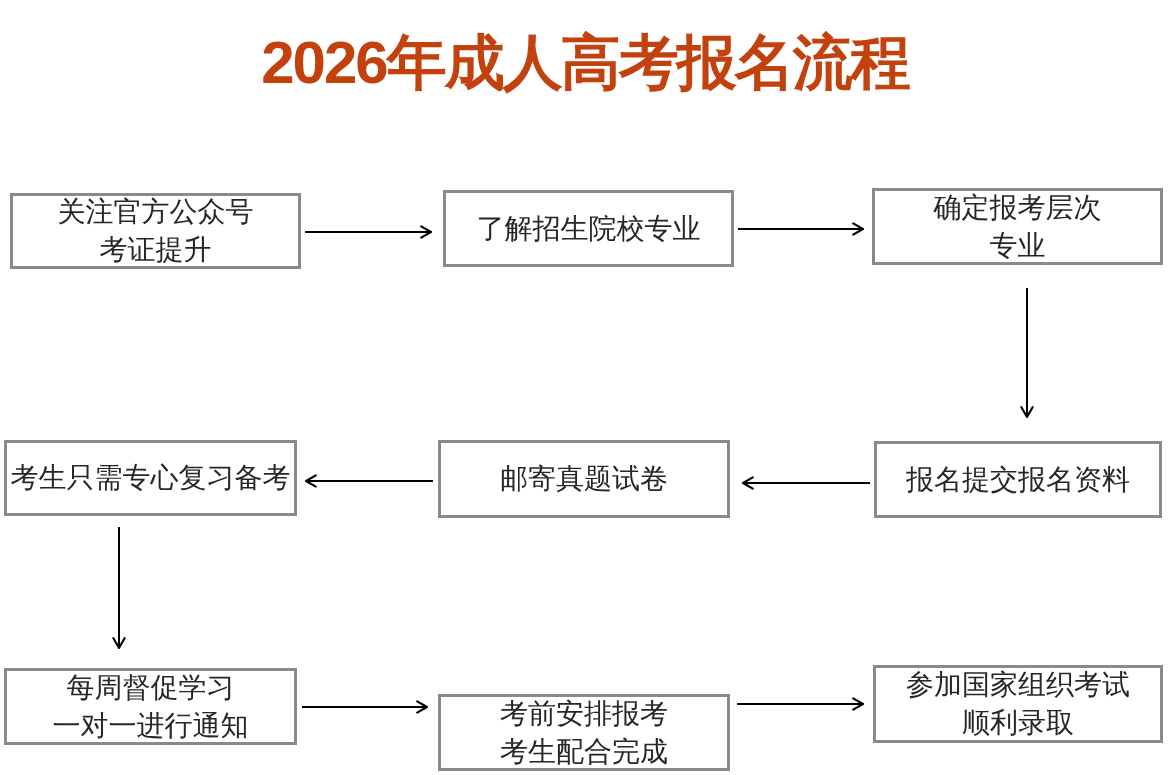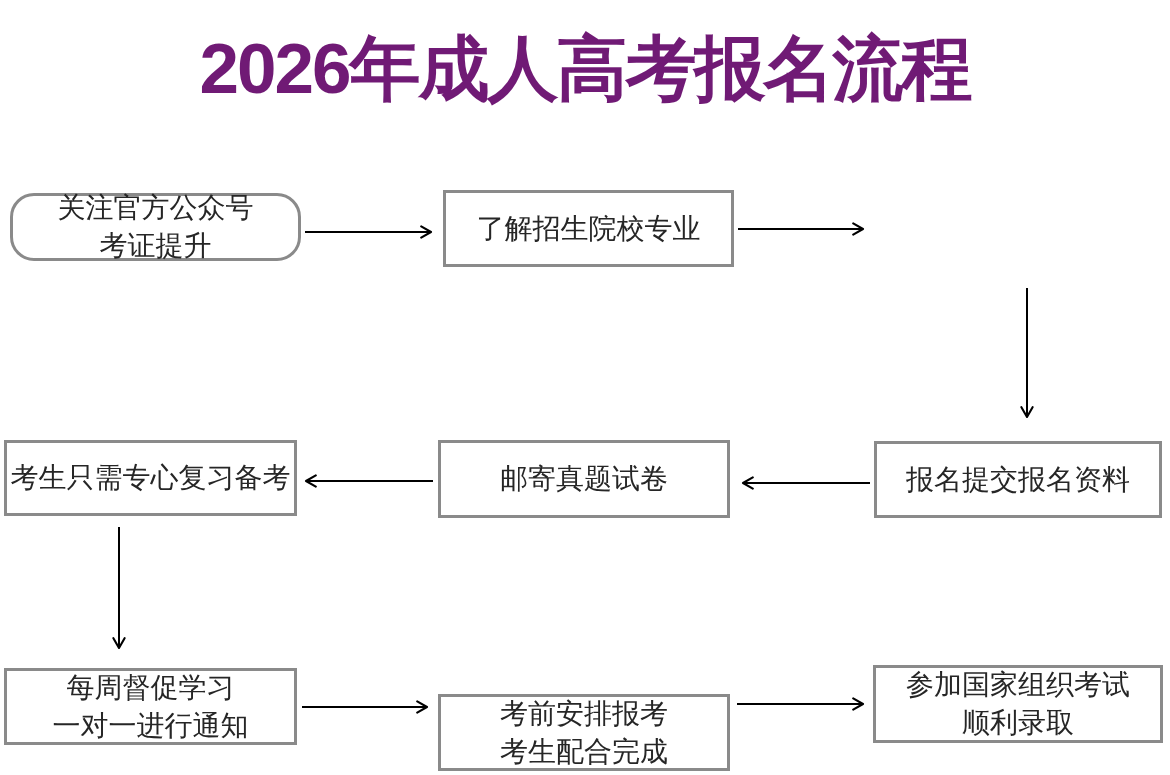--- a/index.html
+++ b/index.html
@@ -10,45 +10,45 @@
     background: #ffffff;
     overflow: hidden;
     font-family: "Liberation Sans", "DejaVu Sans", sans-serif;
   }
   .title {
     position: absolute;
     top: 28px;
     left: 0;
     width: 100%;
     text-align: center;
-    font-size: 71px;
+    font-size: 60px;
     font-weight: bold;
     letter-spacing: -2px;
-    color: #701a75;
+    color: #c2410c;
     line-height: 1.15;
     white-space: nowrap;
   }
   .node {
     position: absolute;
     box-sizing: border-box;
     border: 3px solid #8a8a8a;
     background: #ffffff;
     display: flex;
     flex-direction: column;
     align-items: center;
     justify-content: center;
     text-align: center;
     font-size: 28px;
     line-height: 38px;
     color: #262626;
     font-weight: 300;
   }
   .node span { display: block; white-space: nowrap; }
   
-  .n-follow  { left: 10px;  top: 193px; width: 291px; height: 68px; border-radius: 24px; }
+  .n-follow  { left: 10px;  top: 193px; width: 291px; height: 76px; }
   .n-learn   { left: 443px; top: 190px; width: 291px; height: 77px; }
   .n-level   { left: 872px; top: 188px; width: 291px; height: 77px; }
   
   .n-submit  { left: 874px; top: 441px; width: 288px; height: 77px; }
   .n-course  { left: 438px; top: 440px; width: 292px; height: 78px; }
   .n-review  { left: 4px;   top: 440px; width: 293px; height: 76px; }
   
   .n-supervise { left: 4px;   top: 668px; width: 293px; height: 77px; text-align: right; }
   .n-preexam   { left: 438px; top: 667px; width: 292px; height: 77px; margin-top: 27px; }
   .n-exam      { left: 873px; top: 665px; width: 290px; height: 78px; }
@@ -67,20 +67,24 @@
 <div class="canvas">
 
   <div class="title">2026年成人高考报名流程</div>
 
   <div class="node n-follow">
     <span>关注官方公众号</span>
     <span>考证提升</span>
   </div>
   <div class="node n-learn">
     <span>了解招生院校专业</span>
+  </div>
+  <div class="node n-level">
+    <span>确定报考层次</span>
+    <span>专业</span>
   </div>
 
   <div class="node n-submit">
     <span>报名提交报名资料</span>
   </div>
   <div class="node n-course">
     <span>邮寄真题试卷</span>
   </div>
   <div class="node n-review">
     <span>考生只需专心复习备考</span>

